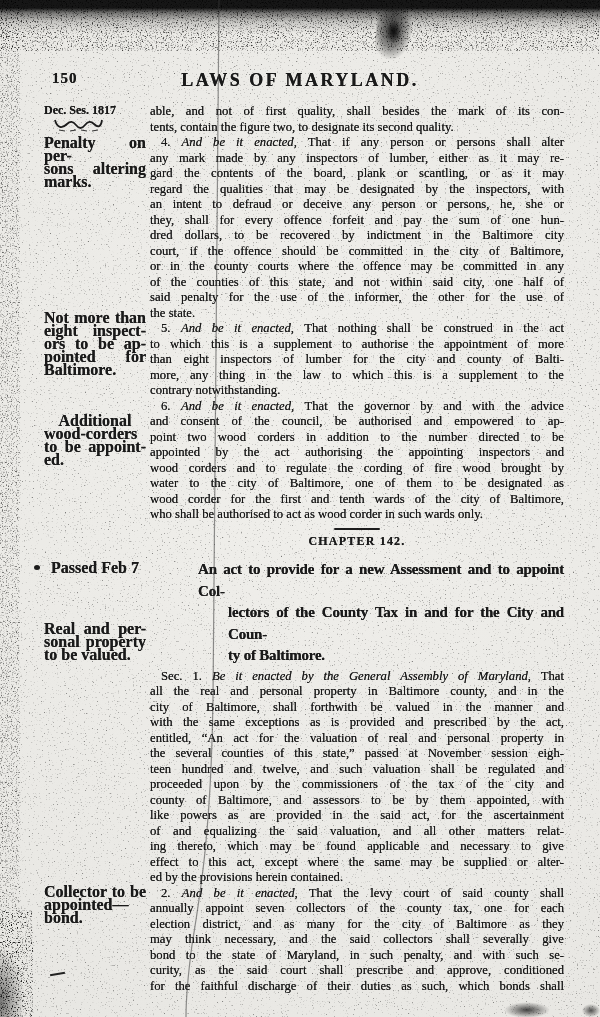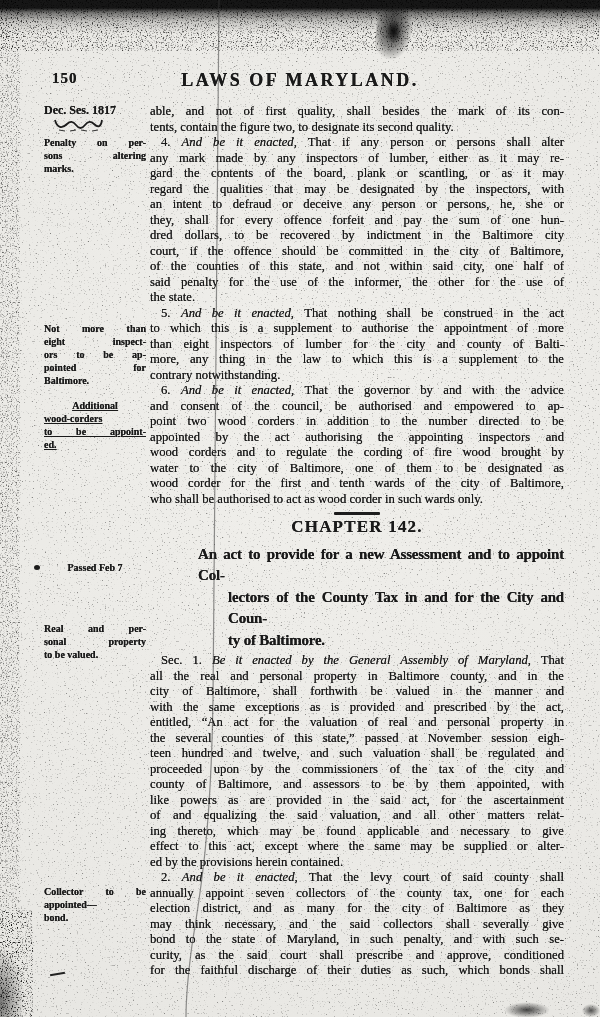--- a/index.html
+++ b/index.html
@@ -27,38 +27,38 @@
   .smudge.dash{left:50px;top:973px;width:15px;height:2px;background:#222;transform:rotate(-10deg);}
   .smudge.bl{left:-6px;top:948px;width:30px;height:76px;
     background:radial-gradient(ellipse at 18% 70%, rgba(20,20,20,.55) 0%, rgba(20,20,20,0) 72%);}
   
   .pageno{position:absolute;left:52px;top:70px;font-size:15px;font-weight:bold;letter-spacing:1px;
     text-shadow:0 0 .4px rgba(15,15,15,.9);}
   .running-head{position:absolute;left:0;top:70px;width:600px;text-align:center;
     font-size:18px;font-weight:bold;letter-spacing:2.5px;text-shadow:0 0 .4px rgba(15,15,15,.9);}
   
   .mnotes{position:absolute;left:44px;top:0;width:102px;}
-  .mnote{position:absolute;left:0;width:102px;font-size:10px;line-height:13px;font-weight:bold;
+  .mnote{position:absolute;left:0;width:102px;font-size:16px;line-height:13px;font-weight:bold;
     text-shadow:0 0 .3px rgba(15,15,15,.85);}
   .mnote.big{font-size:12px;}
   .mline{text-align:justify;text-align-last:justify;}
   .mline.mlast{text-align-last:left;}
   .mline.mcenter{text-align-last:center;}
   .mnote.center .mline{text-align-last:center;}
   .mbullet{position:absolute;left:-10px;top:4px;width:6px;height:5px;border-radius:50%;background:#1c1c1c;}
   .mflourish{display:block;margin:1px 0 0 8px;}
   
   .main{position:absolute;left:150px;top:104px;width:414px;
     font-size:12.7px;line-height:15.5px;text-shadow:0 0 .35px rgba(18,18,18,.85);}
   .bline{text-align:justify;text-align-last:justify;}
   .bline.nojust{text-align-last:left;}
   .bline.bindent{padding-left:11px;}
   .bline i{}
   .crule{width:46px;height:2.5px;background:#1d1d1d;margin:5px auto 4px auto;border-radius:1px;}
-  .chapter{text-align:center;font-weight:bold;font-size:17px;letter-spacing:1.2px;line-height:15px;
+  .chapter{text-align:center;font-weight:bold;font-size:12px;letter-spacing:1.2px;line-height:15px;
     margin-top:2px;}
   .acttitle{margin-top:10px;margin-bottom:2px;font-weight:bold;font-size:15px;line-height:21.5px;
     letter-spacing:-0.2px;text-shadow:0 0 .45px rgba(15,15,15,.9);margin-left:48px;}
   .tline{text-align:justify;text-align-last:justify;}
   .tline.tindent{padding-left:30px;}
   .tline.nojust{text-align-last:left;}
   .crease-svg{position:absolute;left:0;top:0;pointer-events:none;}
 </style>
 </head>
 <body>
@@ -76,28 +76,28 @@
         <svg class="mflourish" width="52" height="15" viewBox="0 0 52 15">
           <path d="M3,2 C5,10 10,11 15,6 C18,3 21,3 24,7 C27,11 30,11 33,7 C36,3 39,3 42,6 C46,10 49,9 50,2" fill="none" stroke="#1c1c1c" stroke-width="1.8"></path>
           <path d="M7,12 L13,13 M18,13 L24,12 M29,12 L35,13 M40,13 L46,12" stroke="#1c1c1c" stroke-width="0.9" fill="none"></path>
         </svg>
       </div>
       <div class="mnote" style="top: 136px;">
         <div class="mline">Penalty on per-</div>
         <div class="mline">sons altering</div>
         <div class="mline mlast">marks.</div>
       </div>
-      <div class="mnote" style="top: 322px;">
+      <div class="mnote" style="top: 311px;">
         <div class="mline">Not more than</div>
         <div class="mline">eight inspect-</div>
         <div class="mline">ors to be ap-</div>
         <div class="mline">pointed for</div>
         <div class="mline mlast">Baltimore.</div>
       </div>
-      <div class="mnote" style="top: 399px; text-decoration: underline;">
+      <div class="mnote" style="top: 414px;">
         <div class="mline mcenter">Additional</div>
         <div class="mline">wood-corders</div>
         <div class="mline">to be appoint-</div>
         <div class="mline mlast">ed.</div>
       </div>
       <div class="mnote center" style="top: 561px;">
         <div class="mline mlast">Passed Feb 7</div>
         <span class="mbullet"></span>
       </div>
       <div class="mnote" style="top: 622px;">
@@ -118,20 +118,21 @@
       </div>
       <div class="para">
         <div class="bline bindent"><span>4. </span><i>And be it enacted,</i><span> That if any person or persons shall alter</span></div>
         <div class="bline"><span>any mark made by any inspectors of lumber, either as it may re-</span></div>
         <div class="bline"><span>gard the contents of the board, plank or scantling, or as it may</span></div>
         <div class="bline"><span>regard the qualities that may be designated by the inspectors, with</span></div>
         <div class="bline"><span>an intent to defraud or deceive any person or persons, he, she or</span></div>
         <div class="bline"><span>they, shall for every offence forfeit and pay the sum of one hun-</span></div>
         <div class="bline"><span>dred dollars, to be recovered by indictment in the Baltimore city</span></div>
         <div class="bline"><span>court, if the offence should be committed in the city of Baltimore,</span></div>
+        <div class="bline"><span>or in the county courts where the offence may be committed in any</span></div>
         <div class="bline"><span>of the counties of this state, and not within said city, one half of</span></div>
         <div class="bline"><span>said penalty for the use of the informer, the other for the use of</span></div>
         <div class="bline nojust"><span>the state.</span></div>
       </div>
       <div class="para">
         <div class="bline bindent"><span>5. </span><i>And be it enacted,</i><span> That nothing shall be construed in the act</span></div>
         <div class="bline"><span>to which this is a supplement to authorise the appointment of more</span></div>
         <div class="bline"><span>than eight inspectors of lumber for the city and county of Balti-</span></div>
         <div class="bline"><span>more, any thing in the law to which this is a supplement to the</span></div>
         <div class="bline nojust"><span>contrary notwithstanding.</span></div>

